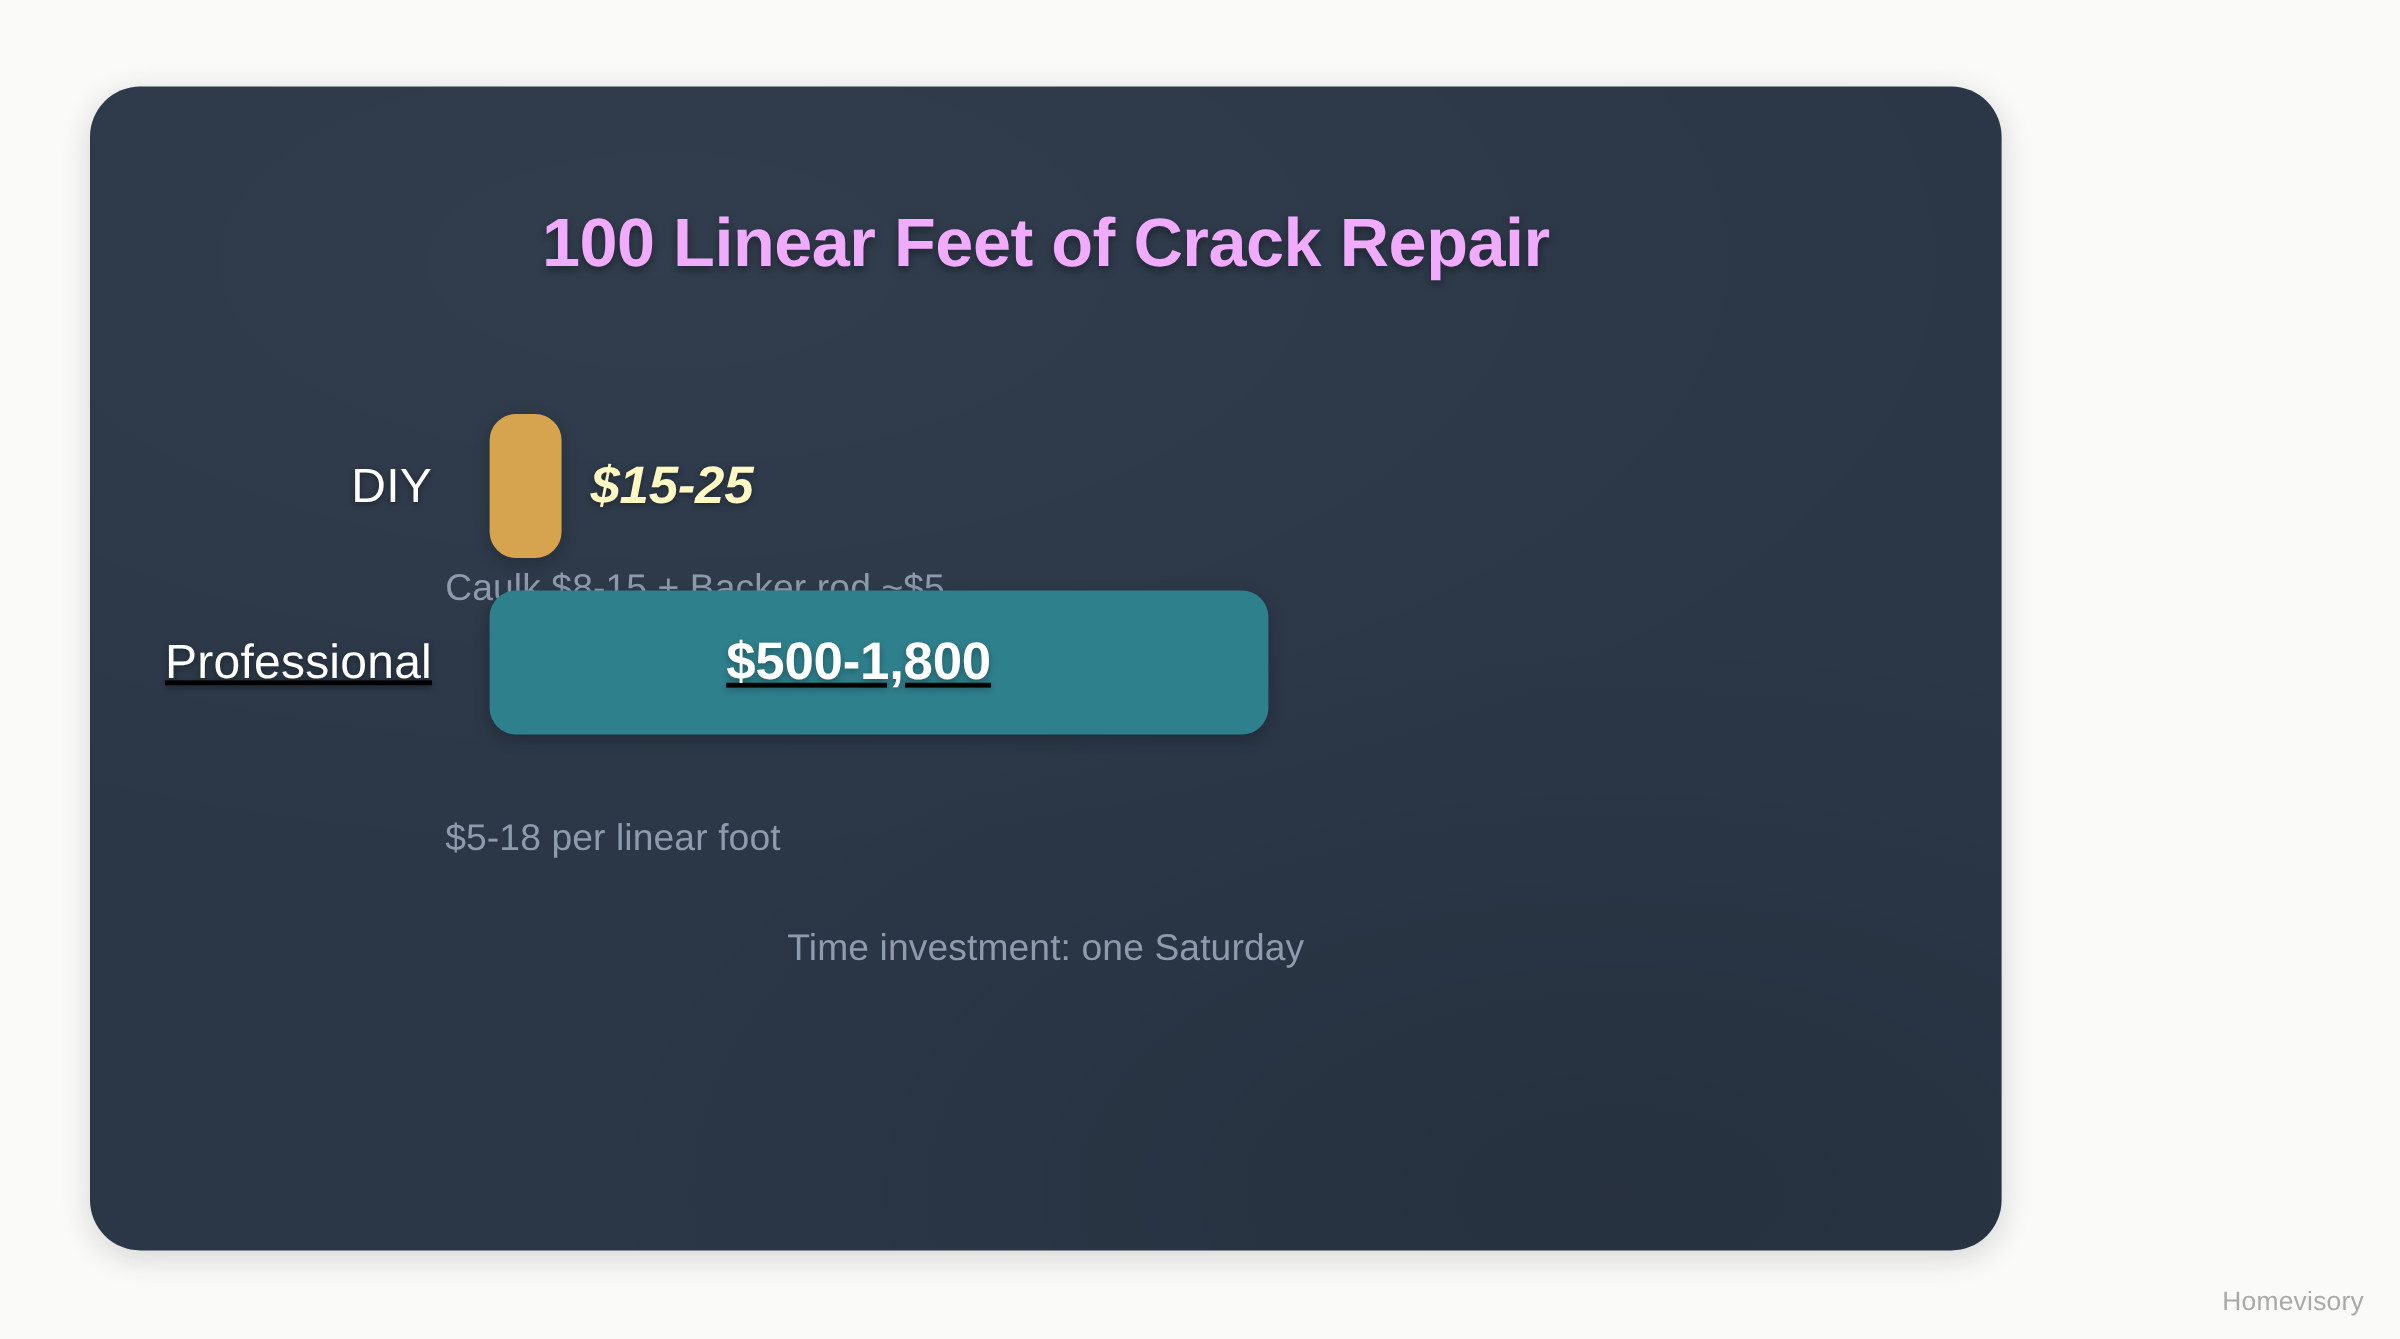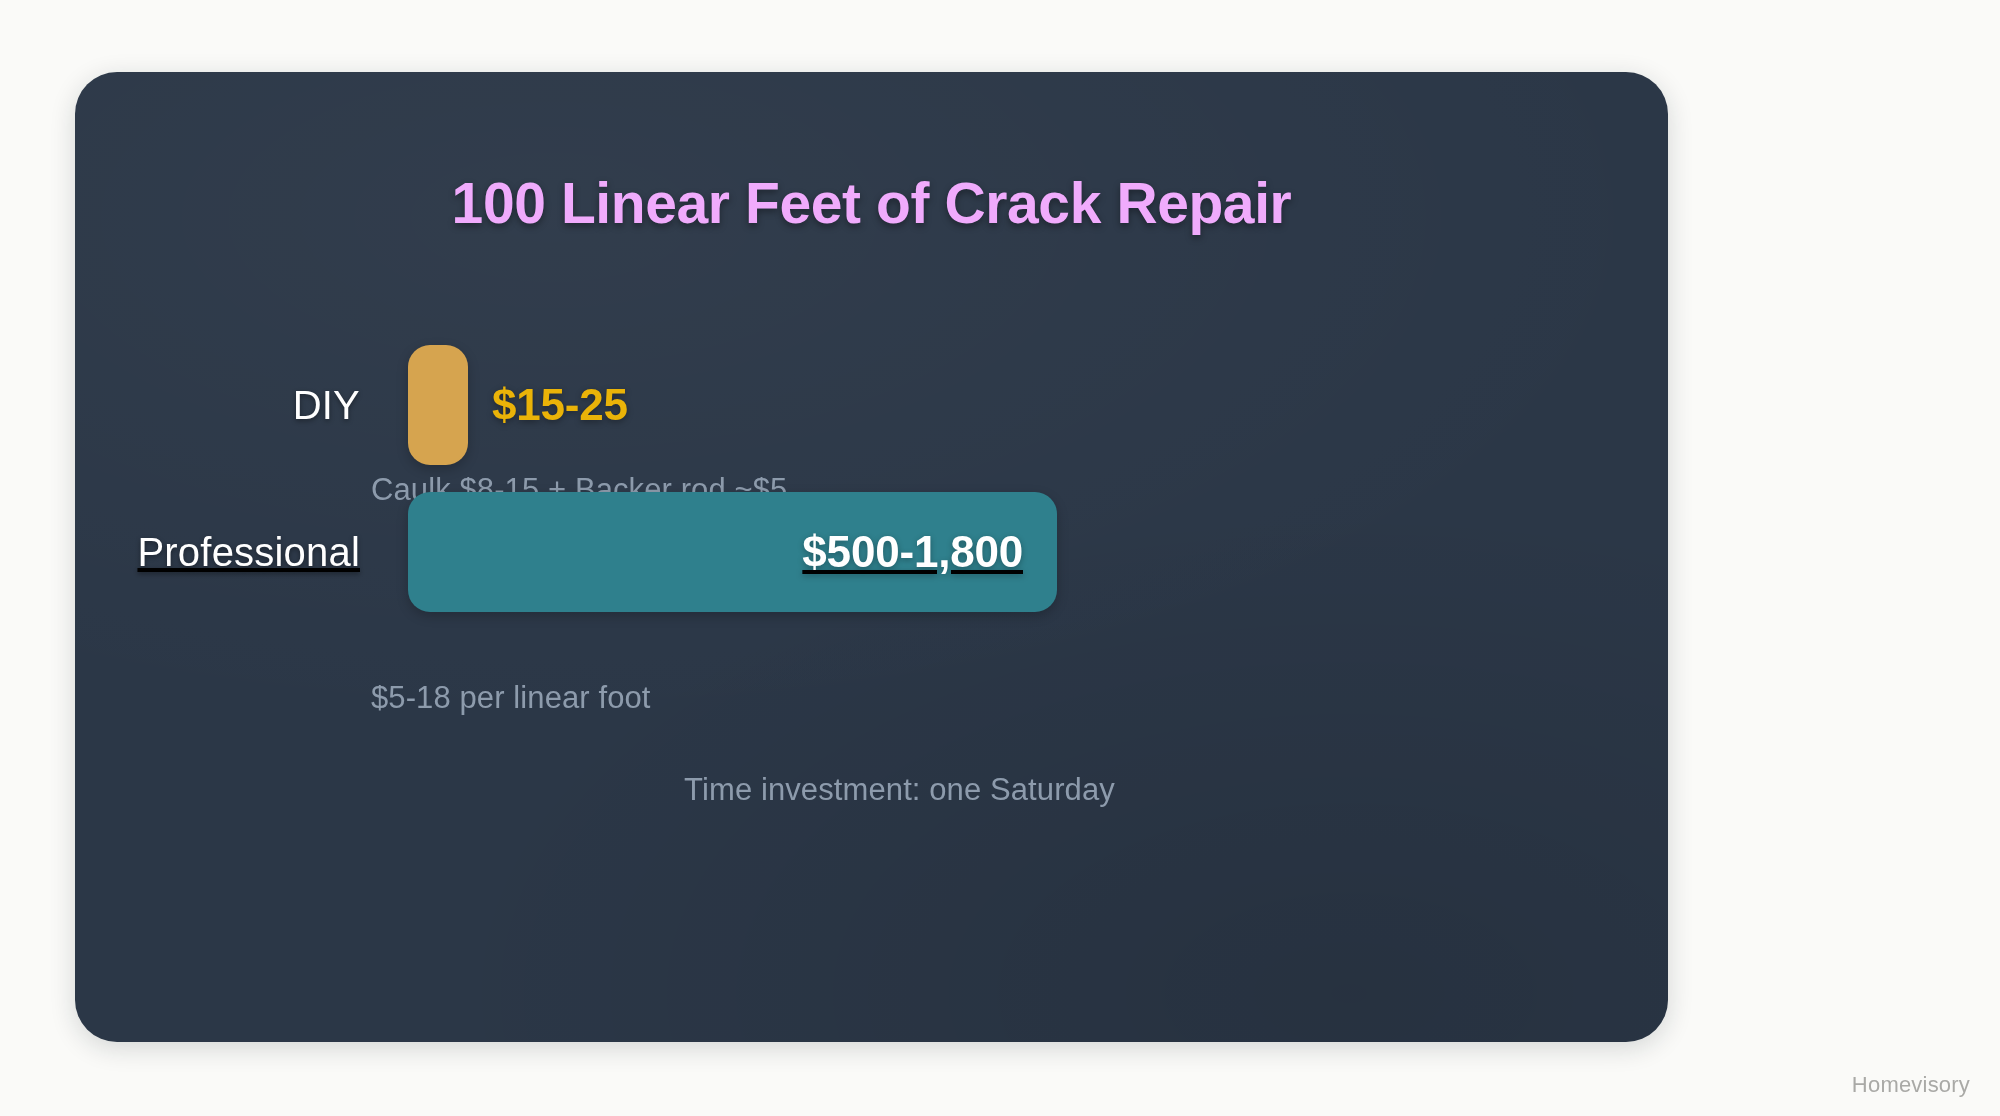--- a/index.html
+++ b/index.html
@@ -108,38 +108,40 @@
     height: 120px;
     background: #d6a44f;
     border-radius: 22px;
   }
   .bar-pro {
     width: 649px;
     height: 120px;
     background: #2f808d;
     border-radius: 22px;
     padding-right: 34px;
+    justify-content: center;
   }
   .bar-value-inside {
     color: #ffffff;
     font-size: 44px;
     font-weight: bold;
     letter-spacing: -0.2px;
     text-shadow: 0 2px 6px rgba(0,0,0,0.30);
     white-space: nowrap;
   }
   .bar-value-outside {
     position: absolute;
     left: 84px;
-    color: #eab308;
+    color: #fef9c3;
     font-size: 44px;
     font-weight: bold;
     letter-spacing: -0.2px;
     text-shadow: 0 2px 6px rgba(0,0,0,0.35);
     white-space: nowrap;
+    font-style: italic;
   }
 
   .row-caption {
     position: absolute;
     left: 296px;
     color: #8d9bac;
     font-size: 31px;
     font-weight: normal;
     letter-spacing: 0.1px;
     white-space: nowrap;
@@ -183,21 +185,20 @@
   #footer-note {
     position: absolute;
     left: 0;
     top: 700px;
     width: 1593px;
     text-align: center;
     color: #8d9bac;
     font-size: 31px;
     letter-spacing: 0.1px;
     z-index: 2;
-    margin-left: 28px;
   }
 
   
   #watermark {
     position: absolute;
     right: 30px;
     bottom: 18px;
     color: #a9a9a6;
     font-size: 22px;
     letter-spacing: 0.2px;

